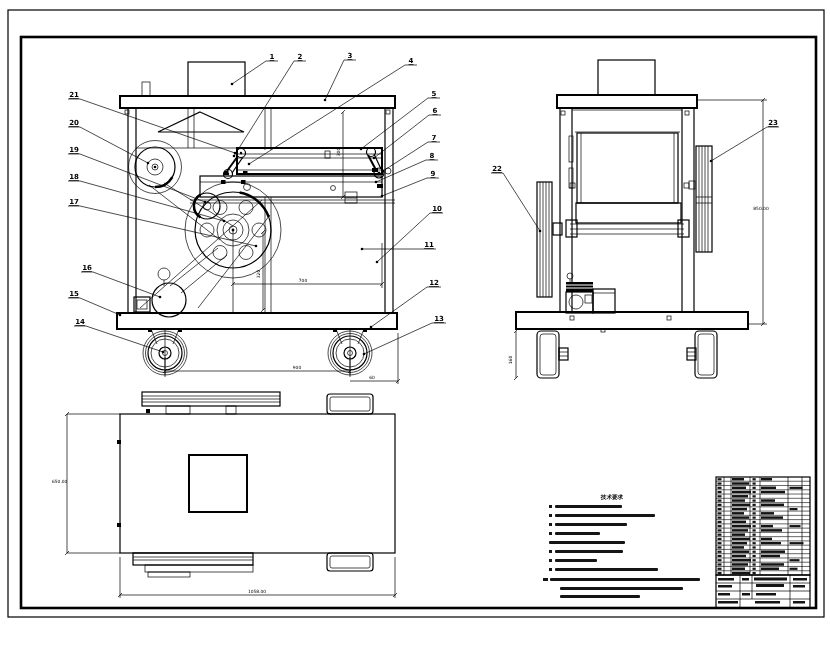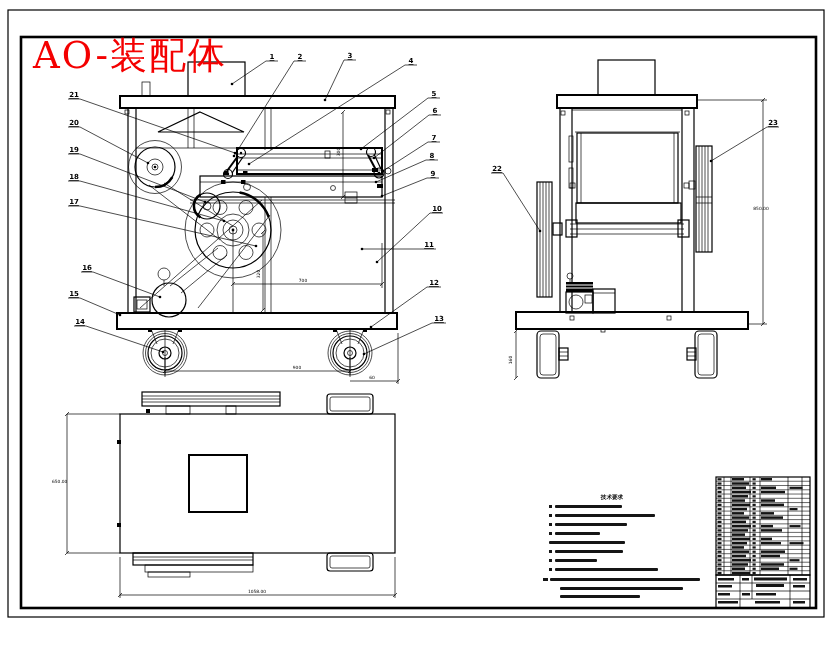--- a/index.html
+++ b/index.html
@@ -608,15 +608,14 @@
     <rect x="755" y="601" width="25" height="2.5" class="smudge"></rect>
     <rect x="793" y="601" width="12" height="2.5" class="smudge"></rect>
   </g>
 
   <g>
     <rect x="8" y="10" width="816" height="607" class="s2"></rect>
     <rect x="21" y="37" width="795" height="571" class="s4"></rect>
   </g>
 </svg>
 
-<div class="sheet-title">AO-装配体</div>
 
 </div>
 
 </body></html>

